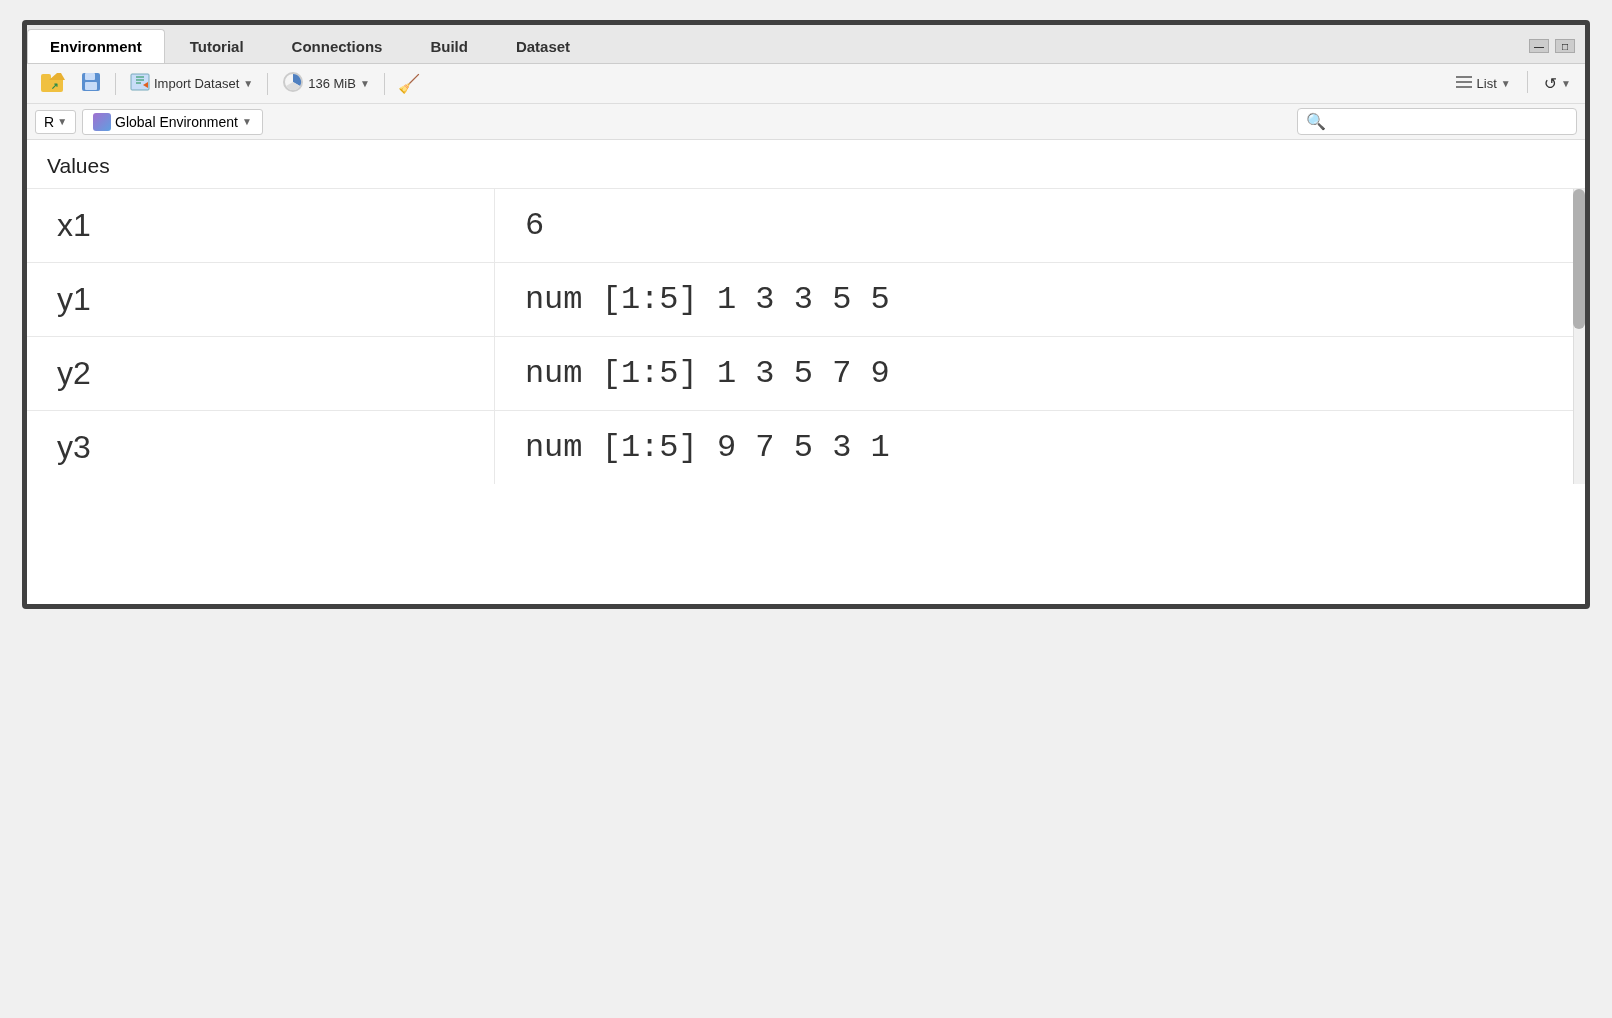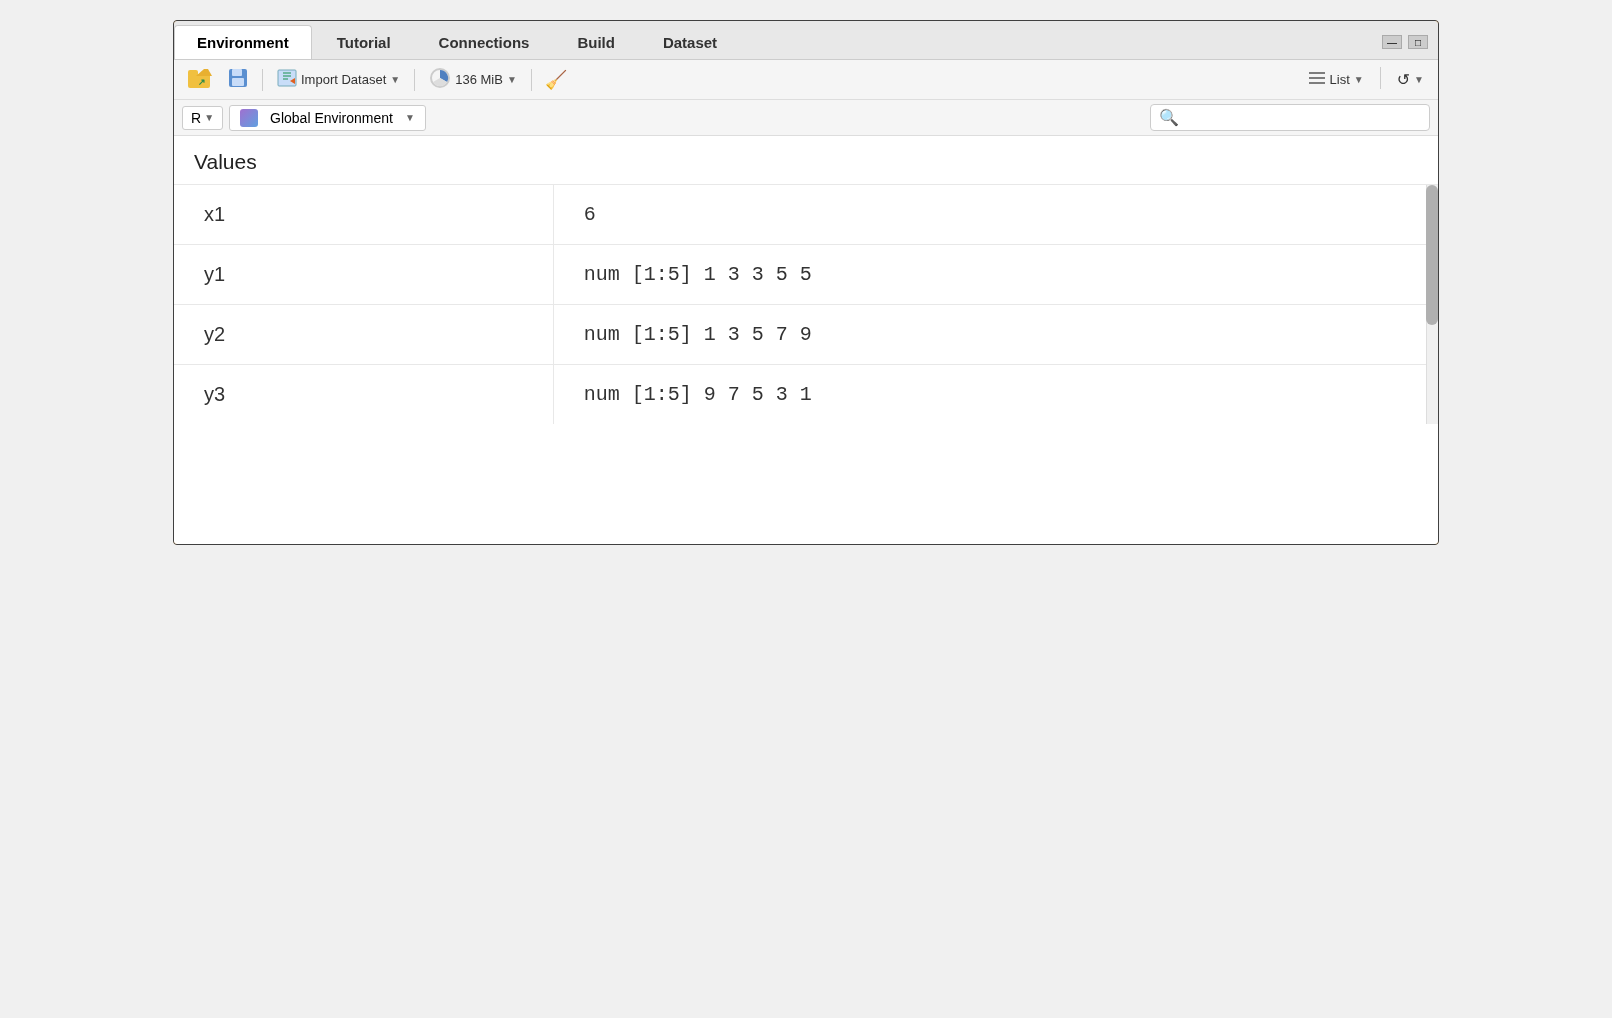--- a/index.html
+++ b/index.html
@@ -4,24 +4,24 @@
   <style>
     * { box-sizing: border-box; margin: 0; padding: 0; }
     body {
       font-family: -apple-system, BlinkMacSystemFont, "Segoe UI", sans-serif;
       background: #f0f0f0;
       width: 1612px;
       height: 1018px;
       overflow: hidden;
     }
     .panel {
-      width: 1266px;
+      width: 1568px;
       margin: 20px auto;
       background: #a16207;
-      border: 1px solid #404040;
+      border: 5px solid #404040;
       border-radius: 4px;
       overflow: hidden;
     }
     
     .tab-bar {
       display: flex;
       align-items: stretch;
       background: #e8e8e8;
       border-bottom: 1px solid #ccc;
       padding-top: 4px;
@@ -118,21 +118,21 @@
       padding: 3px 8px;
       border: 1px solid #ccc;
       background: #fff;
       border-radius: 3px;
       font-size: 14px;
       cursor: pointer;
     }
     .env-dropdown {
       display: flex;
       align-items: center;
-      gap: 12px;
+      gap: 4px;
       padding: 3px 10px;
       border: 1px solid #ccc;
       background: #fff;
       border-radius: 3px;
       font-size: 14px;
       cursor: pointer;
     }
     .env-icon {
       width: 18px; height: 18px;
       background: linear-gradient(135deg, #a070d0, #60a0e0);
@@ -175,21 +175,21 @@
       border-collapse: collapse;
     }
     .env-table tr {
       border-bottom: 1px solid #e8e8e8;
     }
     .env-table tr:last-child {
       border-bottom: none;
     }
     .env-table td {
       padding: 18px 30px;
-      font-size: 20px;
+      font-size: 32px;
       vertical-align: middle;
     }
     .env-table td:first-child {
       width: 30%;
       color: #333;
     }
     .env-table td:last-child {
       font-family: "Courier New", Courier, monospace;
       color: #333;
       border-left: 1px solid #e8e8e8;

